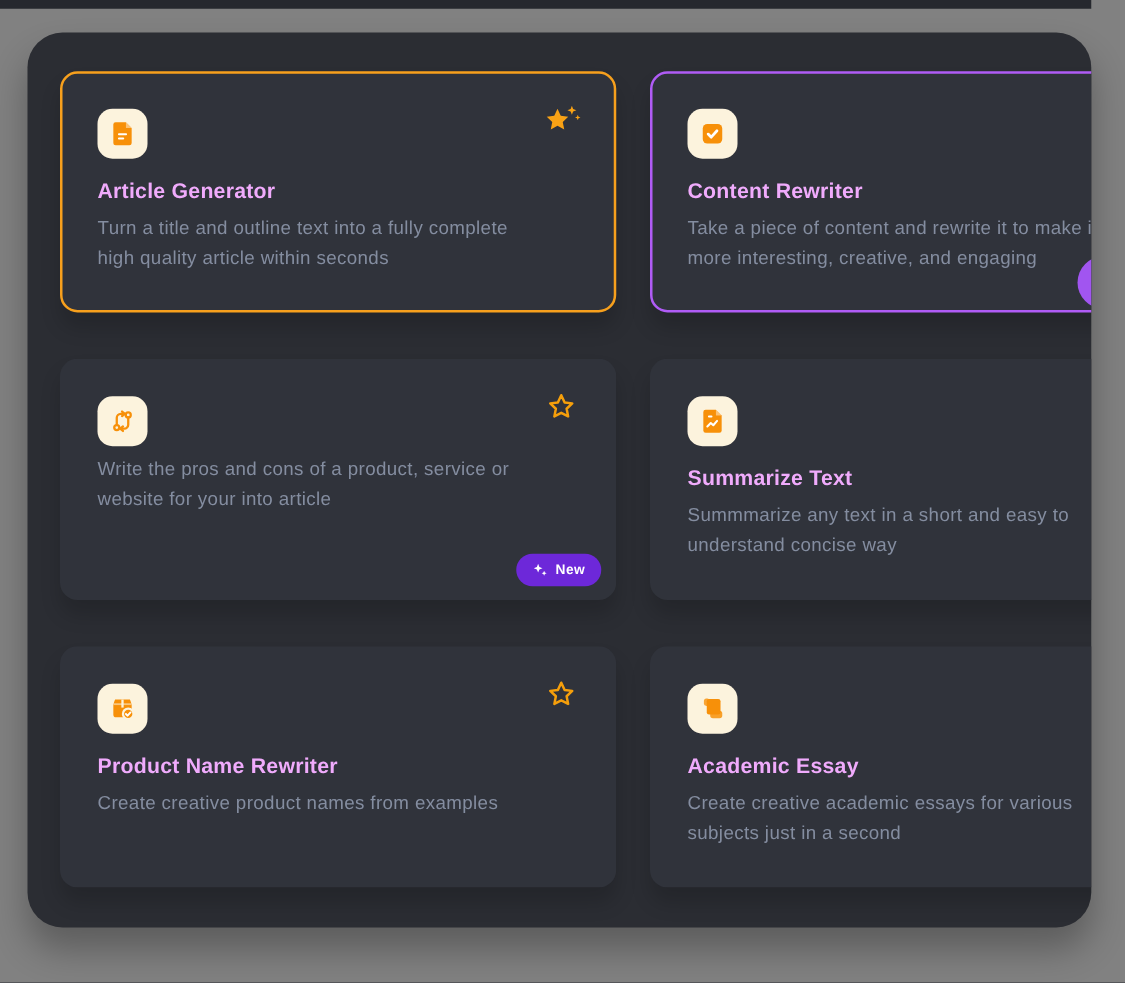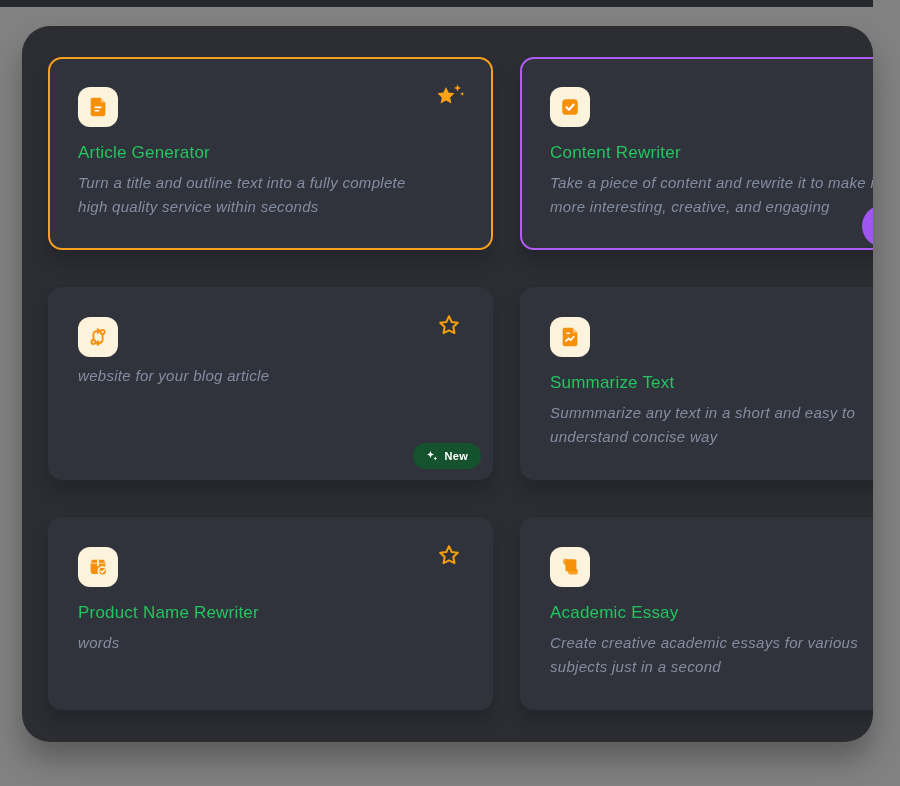--- a/index.html
+++ b/index.html
@@ -23,29 +23,29 @@
     background:#30333b;border:2px solid transparent;border-radius:14px;
     padding:28px;box-shadow:0 12px 16px rgba(0,0,0,.16);
   }
   .card.accent-orange{border-color:#f7a01d;}
   .card.accent-purple{border-color:#b05cf6;}
   .icon-tile{
     width:40px;height:40px;border-radius:12px;background:#fcf3dd;
     display:flex;align-items:center;justify-content:center;
   }
   .card-title{
-    margin-top:15px;font-size:17px;line-height:22px;font-weight:normal;
-    color:#22c55e;letter-spacing:.2px;
+    margin-top:15px;font-size:17px;line-height:22px;font-weight:bold;
+    color:#f0abfc;letter-spacing:.2px;
   }
-  .card-desc{margin-top:7px;font-size:15px;line-height:24px;color:#848da0;letter-spacing:.3px;font-style:italic;}
+  .card-desc{margin-top:7px;font-size:15px;line-height:24px;color:#848da0;letter-spacing:.3px;}
   .desc-line{white-space:nowrap;}
   .fav{position:absolute;top:24px;right:26px;width:32px;height:28px;background:none;border:none;padding:0;cursor:pointer;display:flex;align-items:flex-start;justify-content:center;}
   .badge-new{
     position:absolute;right:10px;bottom:9px;height:26px;padding:0 13px;
-    border-radius:13px;background:#14532d;color:#fff;
+    border-radius:13px;background:#6d28d9;color:#fff;
     font-size:11px;font-weight:bold;letter-spacing:.3px;
     display:flex;align-items:center;gap:6px;justify-content:center;
   }
   .action-circle{
     position:absolute;right:59px;bottom:1px;width:42px;height:42px;
     border-radius:50%;background:#a155f0;border:none;cursor:pointer;
   }
 </style>
 </head>
 <body>
@@ -67,21 +67,21 @@
       <button class="fav">
         <svg width="32" height="28" viewBox="0 0 32 28">
           <path d="M13 4l2.6 5.6 6 .7-4.4 4.2 1.2 6L13 17.6 7.6 20.5l1.2-6L4.4 10.3l6-.7z" fill="#f9a215"></path>
           <path d="M24.5 1.5l1 2.6 2.6 1-2.6 1-1 2.6-1-2.6-2.6-1 2.6-1z" fill="#f9a215"></path>
           <path d="M29.2 8.7l.6 1.6 1.6.6-1.6.6-.6 1.6-.6-1.6-1.6-.6 1.6-.6z" fill="#f9a215"></path>
         </svg>
       </button>
       <div class="card-title">Article Generator</div>
       <div class="card-desc">
         <div class="desc-line">Turn a title and outline text into a fully complete</div>
-        <div class="desc-line">high quality service within seconds</div>
+        <div class="desc-line">high quality article within seconds</div>
       </div>
     </div>
 
     <div class="card accent-purple">
       <div class="icon-tile">
         <svg width="22" height="22" viewBox="0 0 24 24">
           <rect x="3.5" y="3.5" width="17" height="17" rx="4" fill="#f79009"></rect>
           <path d="M8.2 12.3l2.7 2.7 5-5.6" stroke="#ffffff" stroke-width="2.4" fill="none" stroke-linecap="round" stroke-linejoin="round"></path>
         </svg>
       </div>
@@ -103,21 +103,22 @@
           <path d="M17 8.7V15a3.5 3.5 0 0 1-3.5 3.5H10.4"></path>
           <path d="M12.4 16.5l-2.4 2 2.4 2"></path>
         </svg>
       </div>
       <button class="fav">
         <svg width="24" height="24" viewBox="0 0 24 24">
           <path d="M12 3.2l2.7 5.8 6.1.7-4.5 4.3 1.2 6.1L12 17.3l-5.5 2.8 1.2-6.1L3.2 9.7l6.1-.7z" fill="none" stroke="#f59f0b" stroke-width="2" stroke-linejoin="round"></path>
         </svg>
       </button>
       <div class="card-desc">
-        <div class="desc-line">website for your blog article</div>
+        <div class="desc-line">Write the pros and cons of a product, service or</div>
+        <div class="desc-line">website for your into article</div>
       </div>
       <div class="badge-new">
         <svg width="12" height="12" viewBox="0 0 12 12" fill="#ffffff">
           <path d="M4.5 1l1 2.5L8 4.5 5.5 5.5l-1 2.5-1-2.5L1 4.5l2.5-1z"></path>
           <path d="M9.3 6.5l.6 1.4 1.4.6-1.4.6-.6 1.4-.6-1.4-1.4-.6 1.4-.6z"></path>
         </svg>
         <span>New</span>
       </div>
     </div>
 
@@ -147,21 +148,21 @@
           <path d="M15 16.6l1.4 1.4 2.6-2.8" stroke="#ffffff" stroke-width="1.7" fill="none" stroke-linecap="round" stroke-linejoin="round"></path>
         </svg>
       </div>
       <button class="fav">
         <svg width="24" height="24" viewBox="0 0 24 24">
           <path d="M12 3.2l2.7 5.8 6.1.7-4.5 4.3 1.2 6.1L12 17.3l-5.5 2.8 1.2-6.1L3.2 9.7l6.1-.7z" fill="none" stroke="#f59f0b" stroke-width="2" stroke-linejoin="round"></path>
         </svg>
       </button>
       <div class="card-title">Product Name Rewriter</div>
       <div class="card-desc">
-        <div class="desc-line">words</div>
+        <div class="desc-line">Create creative product names from examples</div>
       </div>
     </div>
 
     <div class="card">
       <div class="icon-tile">
         <svg width="22" height="22" viewBox="0 0 24 24" fill="#f79009">
           <rect x="4.5" y="3" width="5" height="6.5" rx="2.2" opacity=".8"></rect>
           <rect x="7" y="3.5" width="12" height="13.5" rx="2"></rect>
           <rect x="10" y="13.8" width="10.5" height="6.5" rx="2.4" opacity=".85"></rect>
         </svg>

